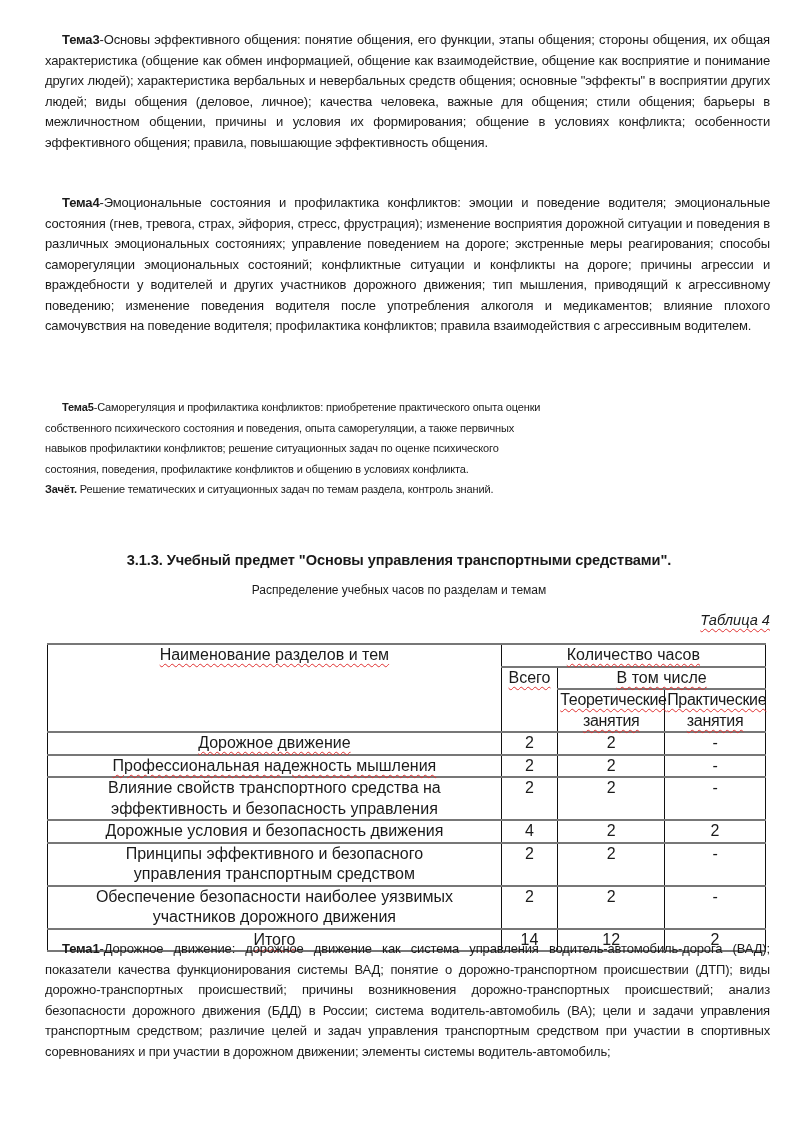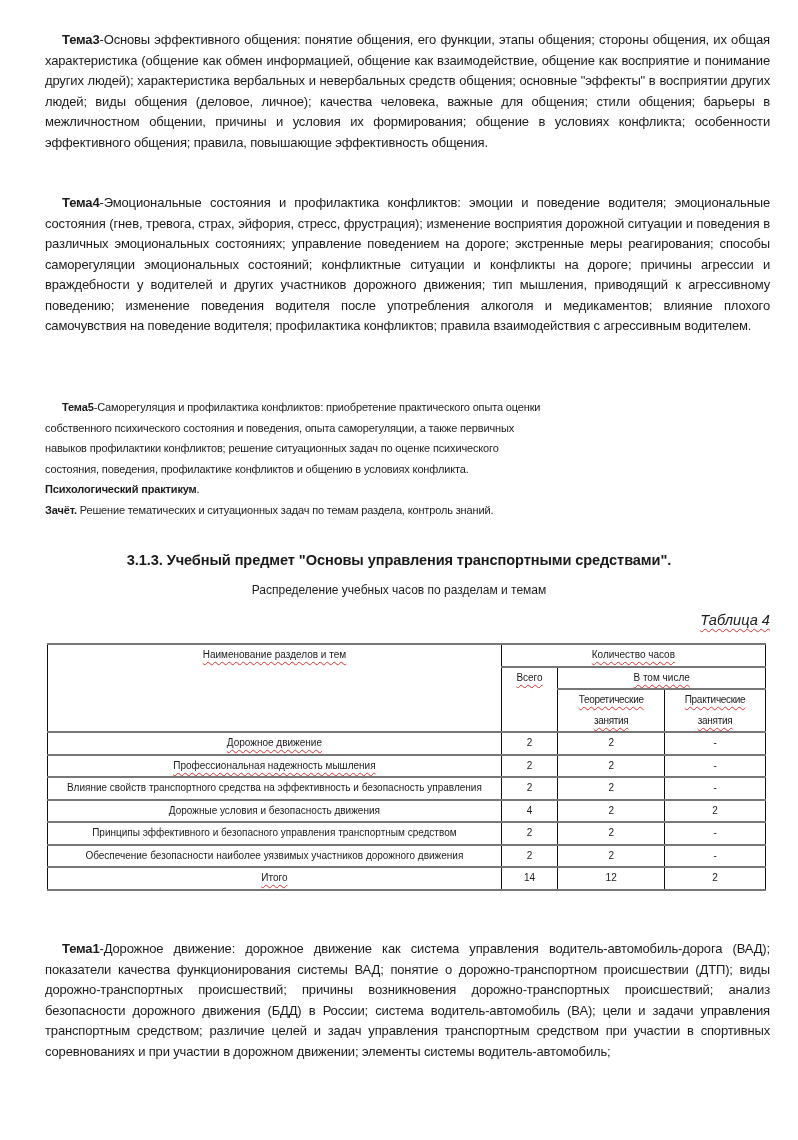--- a/index.html
+++ b/index.html
@@ -33,21 +33,21 @@
     font-size: 14.6px; font-style: italic;
   }
   .spell {
     text-decoration: underline wavy #e03030;
     text-decoration-thickness: 1px;
     text-underline-offset: 3px;
   }
   table.hours {
     position: absolute; left: 47px; top: 643px;
     width: 719px; border-collapse: collapse;
-    font-size: 10px; table-layout: fixed;
+    font-size: 16px; table-layout: fixed;
   }
   table.hours td {
     border-left: 1.5px solid #111;
     border-right: 1.5px solid #111;
     border-top: 2.5px solid #777;
     border-bottom: 2.5px solid #777;
     padding: 0 2px; text-align: center; vertical-align: top;
     line-height: 20.5px;
   }
   table.hours td.name { text-align: center; }
@@ -64,21 +64,20 @@
 
   <p class="para" style="top:30px; margin:0;"><b>Тема3</b><span>-Основы эффективного общения: понятие общения, его функции, этапы общения; стороны общения, их общая характеристика (общение как обмен информацией, общение как взаимодействие, общение как восприятие и понимание других людей); характеристика вербальных и невербальных средств общения; основные "эффекты" в восприятии других людей; виды общения (деловое, личное); качества человека, важные для общения; стили общения; барьеры в межличностном общении, причины и условия их формирования; общение в условиях конфликта; особенности эффективного общения; правила, повышающие эффективность общения.</span></p>
 
   <p class="para" style="top:193px; margin:0;"><b>Тема4</b><span>-Эмоциональные состояния и профилактика конфликтов: эмоции и поведение водителя; эмоциональные состояния (гнев, тревога, страх, эйфория, стресс, фрустрация); изменение восприятия дорожной ситуации и поведения в различных эмоциональных состояниях; управление поведением на дороге; экстренные меры реагирования; способы саморегуляции эмоциональных состояний; конфликтные ситуации и конфликты на дороге; причины агрессии и враждебности у водителей и других участников дорожного движения; тип мышления, приводящий к агрессивному поведению; изменение поведения водителя после употребления алкоголя и медикаментов; влияние плохого самочувствия на поведение водителя; профилактика конфликтов; правила взаимодействия с агрессивным водителем.</span></p>
 
   <div class="line-block" style="top:397px;">
     <div style="text-indent:17px;"><b>Тема5</b><span>-Саморегуляция и профилактика конфликтов: приобретение практического опыта оценки</span></div>
     <div>собственного психического состояния и поведения, опыта саморегуляции, а также первичных</div>
     <div>навыков профилактики конфликтов; решение ситуационных задач по оценке психического</div>
     <div>состояния, поведения, профилактике конфликтов и общению в условиях конфликта.</div>
-    <div><b>Психологический практикум</b><span>.</span></div>
     <div><b>Зачёт.</b><span> Решение тематических и ситуационных задач по темам раздела, контроль знаний.</span></div>
   </div>
 
   <div class="heading">3.1.3. Учебный предмет "Основы управления транспортными средствами".</div>
   <div class="subheading">Распределение учебных часов по разделам и темам</div>
   <div class="table-caption"><span class="spell">Таблица 4</span></div>
 
   <table class="hours">
     <colgroup>
       <col class="col-name">

